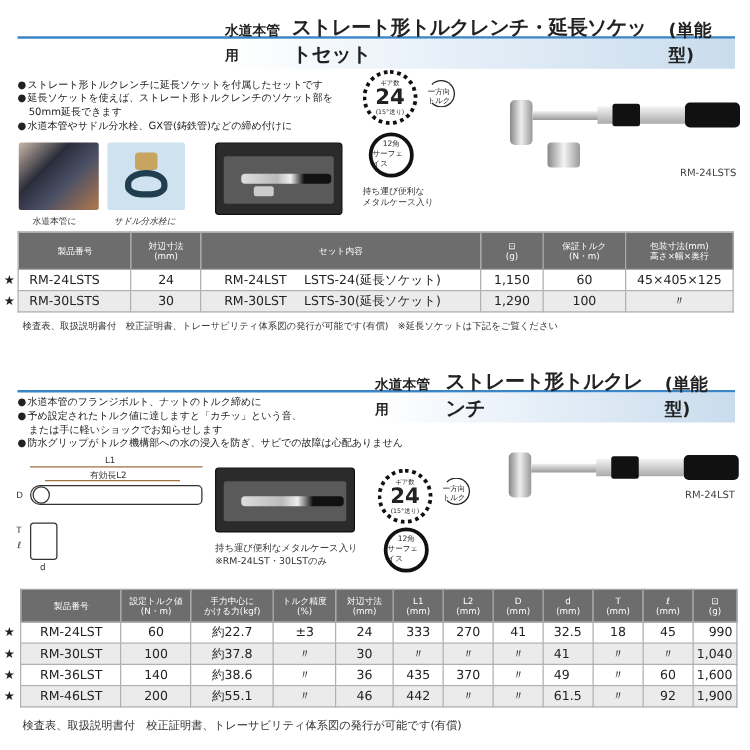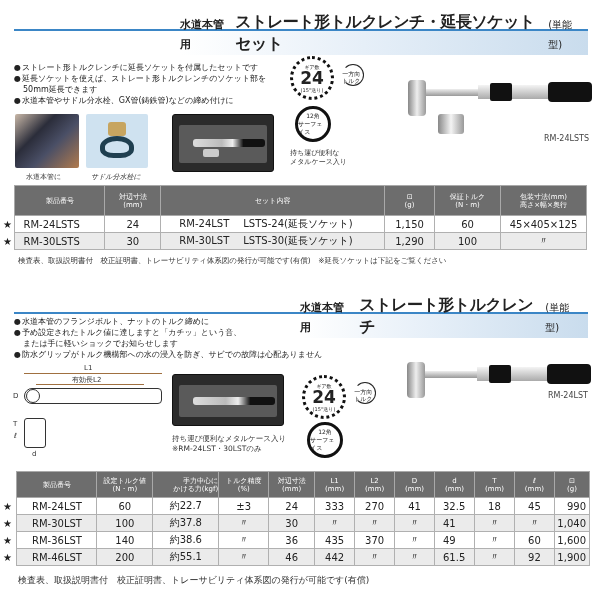--- a/index.html
+++ b/index.html
@@ -2,21 +2,21 @@
 <html><head>
 <meta charset="utf-8">
 <style>
   * { box-sizing: border-box; margin: 0; padding: 0; }
   body { width: 600px; height: 600px; background: #ffffff; font-family: "DejaVu Sans", "Liberation Sans", sans-serif; color: #222; position: relative; overflow: hidden; }
   .topline { position: absolute; left: 14px; right: 12px; height: 2px; background: #3b86c6; }
   .banner { position: absolute; right: 12px; height: 24px; display: flex; align-items: flex-end; justify-content: flex-end; padding-right: 6px;
             background: linear-gradient(to right, rgba(255,255,255,0) 0%, #e6eff8 45%, #c9dced 100%); }
   .banner .pre { font-size: 11px; font-weight: bold; margin-right: 6px; line-height: 20px; }
   .banner .main { font-size: 16px; font-weight: bold; line-height: 22px; letter-spacing: -0.5px; }
-  .banner .suf { font-size: 10px; font-weight: normal; line-height: 20px; margin-left: 2px; }
+  .banner .suf { font-size: 14px; font-weight: bold; line-height: 20px; margin-left: 2px; }
   .bullets { position: absolute; left: 14px; font-size: 8px; line-height: 11px; color: #222; }
   .bullets li { list-style: none; }
   .bullets li::before { content: "●"; margin-right: 1px; }
   .bullets li.cont::before { content: ""; margin-left: 8px; }
   .photo { position: absolute; border-radius: 2px; }
   .cap { position: absolute; font-size: 7px; color: #333; }
   .badge-gear { position: absolute; width: 44px; height: 44px; border-radius: 50%; border: 3px dotted #111; background: #fff; display:flex; flex-direction:column; align-items:center; justify-content:center; }
   .badge-gear .s { font-size: 5px; line-height: 6px; }
   .badge-gear .n { font-size: 17px; font-weight: bold; line-height: 17px; }
   .badge-12 { position: absolute; width: 36px; height: 36px; border-radius: 50%; border: 3px solid #111; background:#fff; display:flex; flex-direction:column; align-items:center; justify-content:center; font-size: 6px; line-height: 8px; }
@@ -205,21 +205,21 @@
 
 <table style="top:471px; left:3px; width:587px;">
   <thead>
     <tr style="height:26px;">
       <th class="blank" style="width:14px;"></th>
       <th style="width:80px;">製品番号</th>
       <th style="width:56px;">
           <div>設定トルク値</div>
           <div>(N・m)</div>
         </th>
-      <th style="width:66px;text-align:right;">
+      <th style="width:66px;">
           <div>手力中心に</div>
           <div>かける力(kgf)</div>
         </th>
       <th style="width:50px;">
           <div>トルク精度</div>
           <div>(%)</div>
         </th>
       <th style="width:46px;">
           <div>対辺寸法</div>
           <div>(mm)</div>

